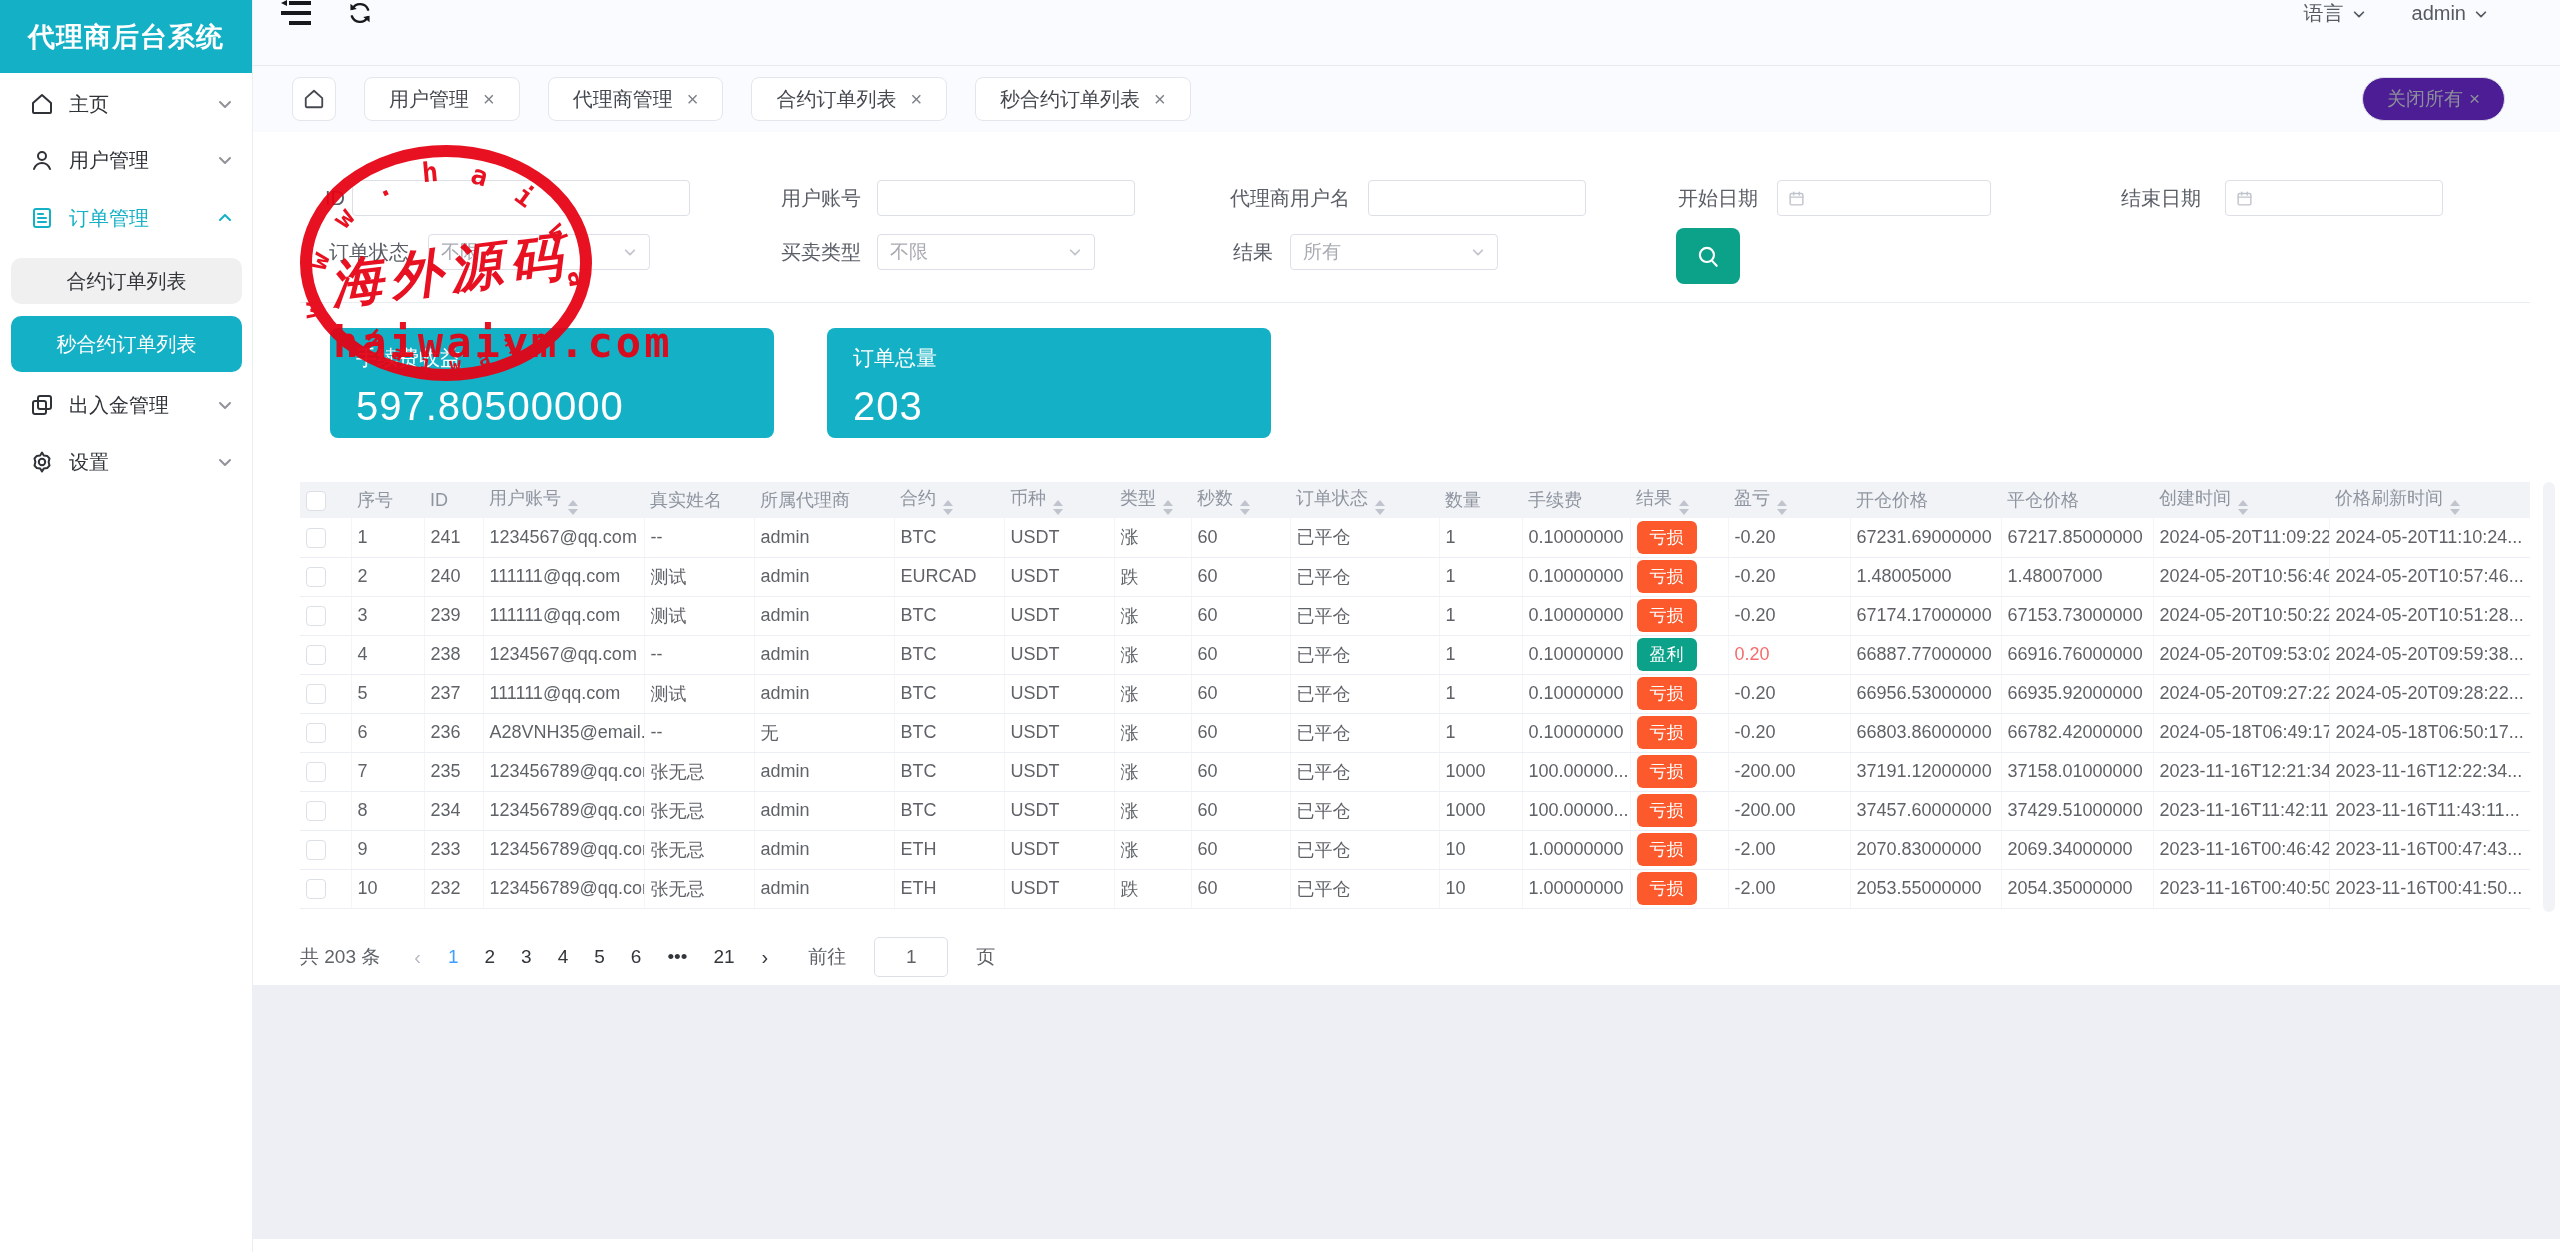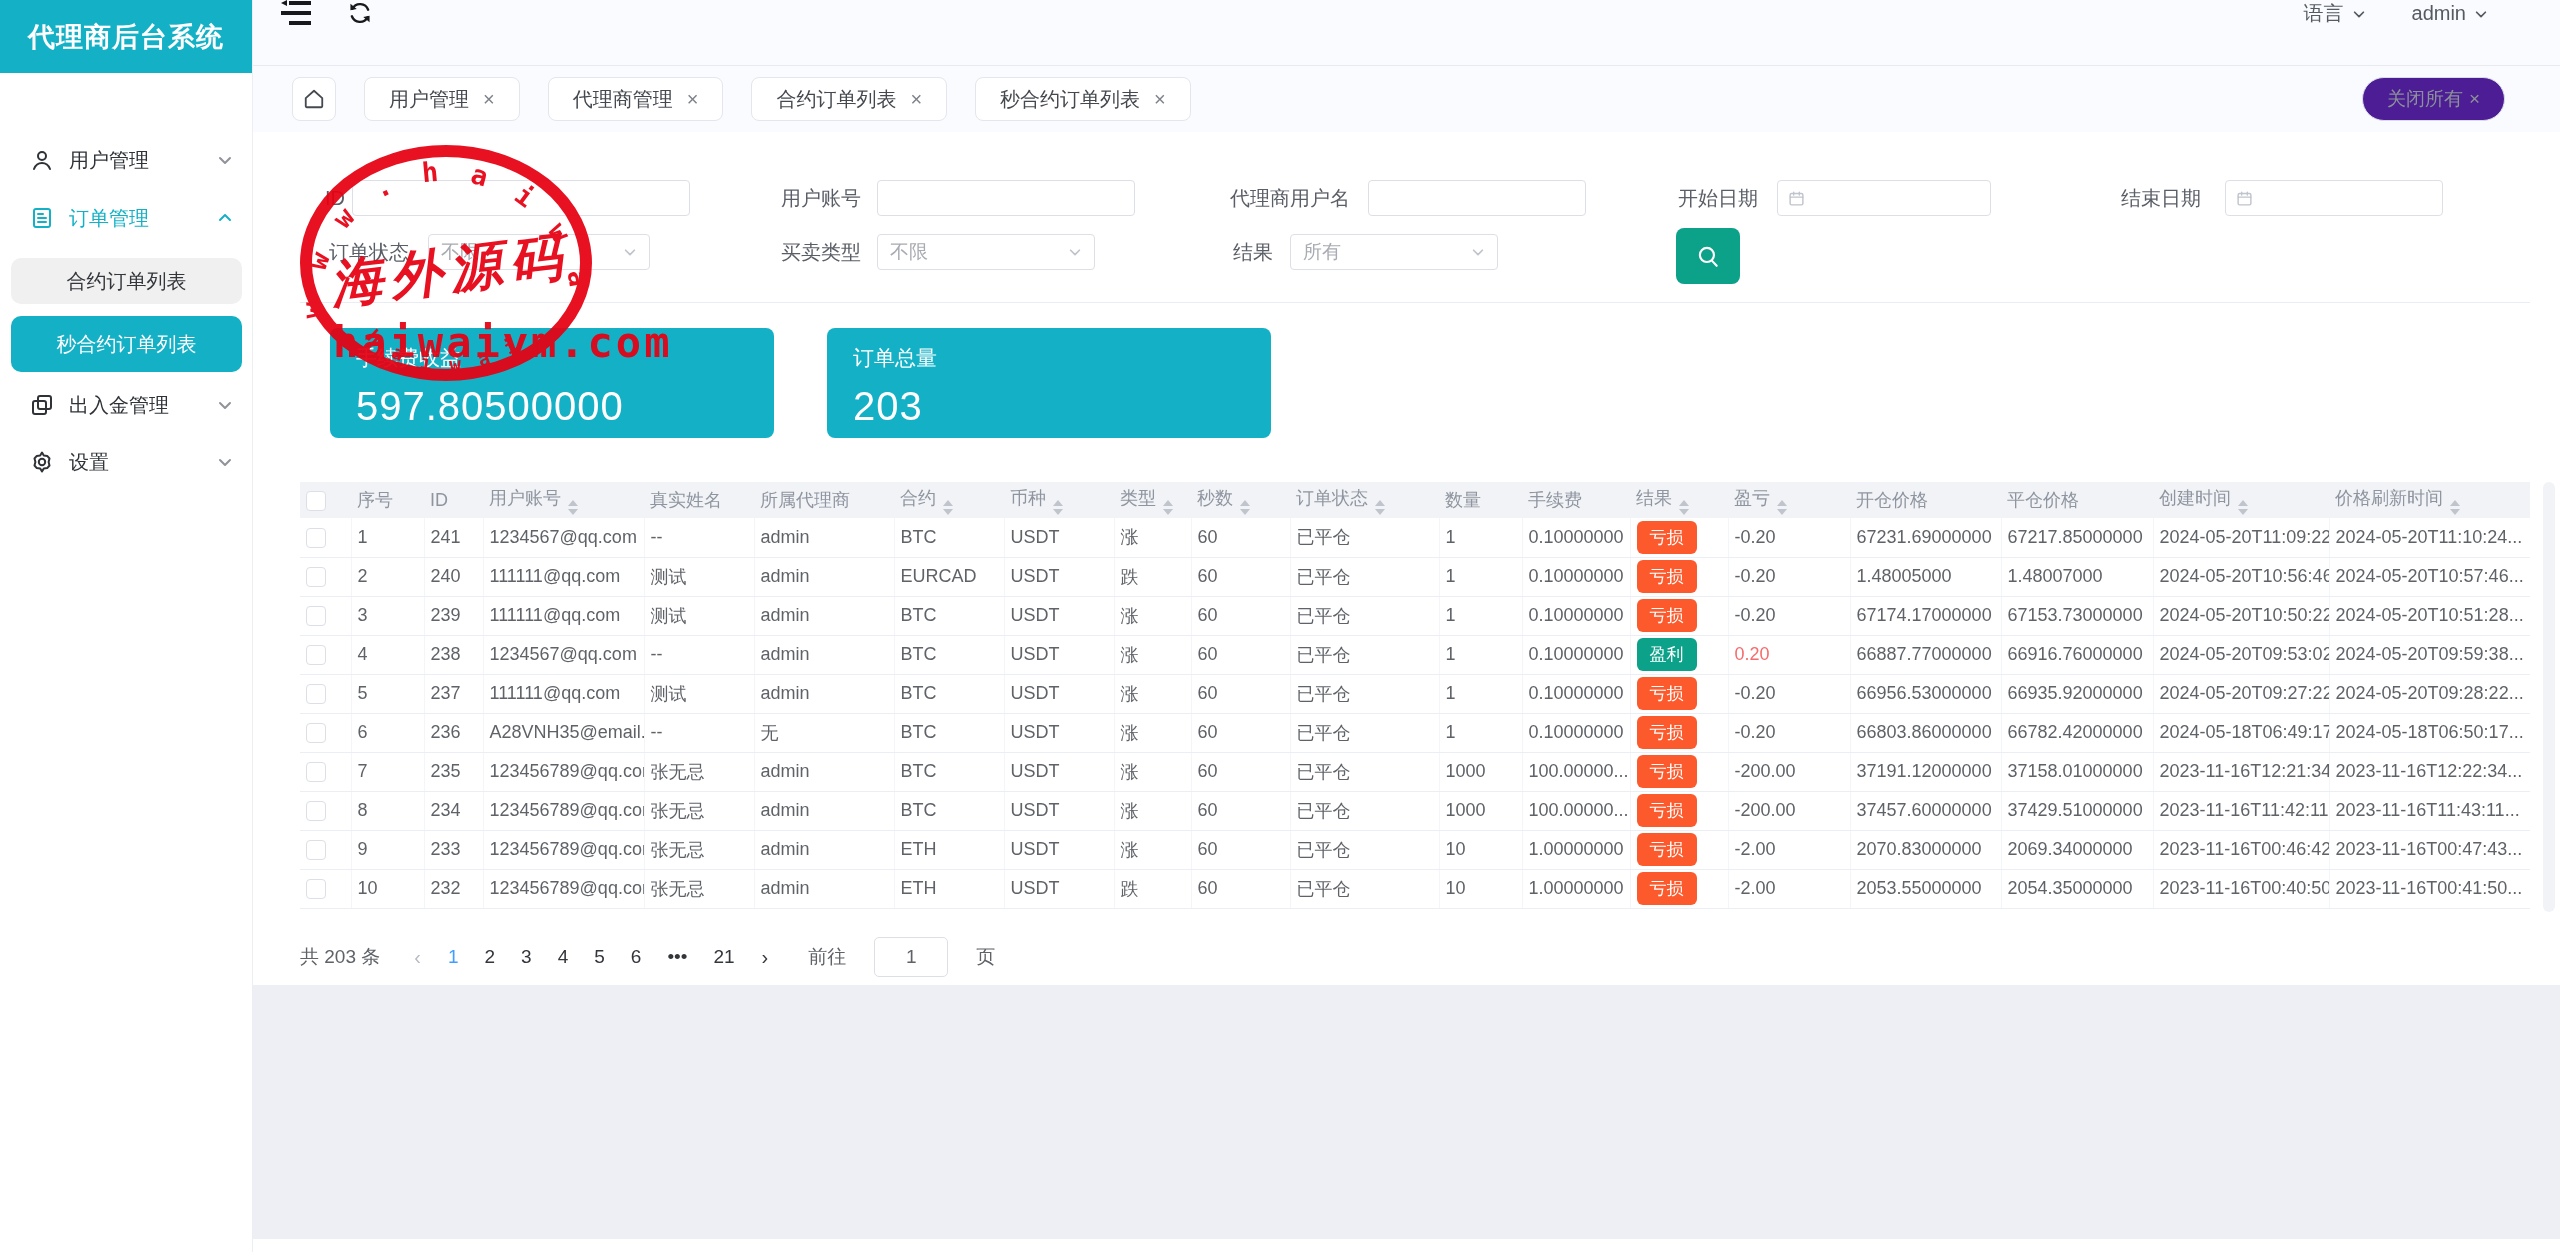--- a/index.html
+++ b/index.html
@@ -81,20 +81,29 @@
   .stamp .center-t { position:absolute; left:315px; top:236px; width:270px; text-align:center; font-family:"Liberation Serif", serif; font-style:italic; font-weight:bold; font-size:52px; color:#e60012; letter-spacing:8px; transform:rotate(-7deg); }
   .stamp .bottom-t { position:absolute; left:333px; top:318px; font-weight:bold; font-size:42px; color:#e60012; letter-spacing:3px; font-family:"DejaVu Sans Mono", monospace; }
   .ic-stroke { fill:none; stroke:currentColor; stroke-width:2; stroke-linecap:round; stroke-linejoin:round; }
 </style>
 </head>
 <body>
 
 <aside class="sidebar">
   <div class="sb-head">代理商后台系统</div>
 
+  <div class="sb-item" style="top:76px">
+    <svg class="ic" viewBox="0 0 24 24">
+        <path class="ic-stroke" style="color:#2f3338" d="M3 11 12 3l9 8v9a1 1 0 0 1-1 1H4a1 1 0 0 1-1-1z"></path>
+      </svg>
+    <span>主页</span>
+    <svg class="chev" viewBox="0 0 16 16">
+        <path class="ic-stroke" style="color:#909399" d="M3 6l5 5 5-5"></path>
+      </svg>
+  </div>
 
   <div class="sb-item" style="top:132px">
     <svg class="ic" viewBox="0 0 24 24">
         <circle class="ic-stroke" style="color:#2f3338" cx="12" cy="8" r="4"></circle>
         <path class="ic-stroke" style="color:#2f3338" d="M4 21c1.5-4 4.5-6 8-6s6.5 2 8 6"></path>
       </svg>
     <span>用户管理</span>
     <svg class="chev" viewBox="0 0 16 16">
         <path class="ic-stroke" style="color:#909399" d="M3 6l5 5 5-5"></path>
       </svg>

